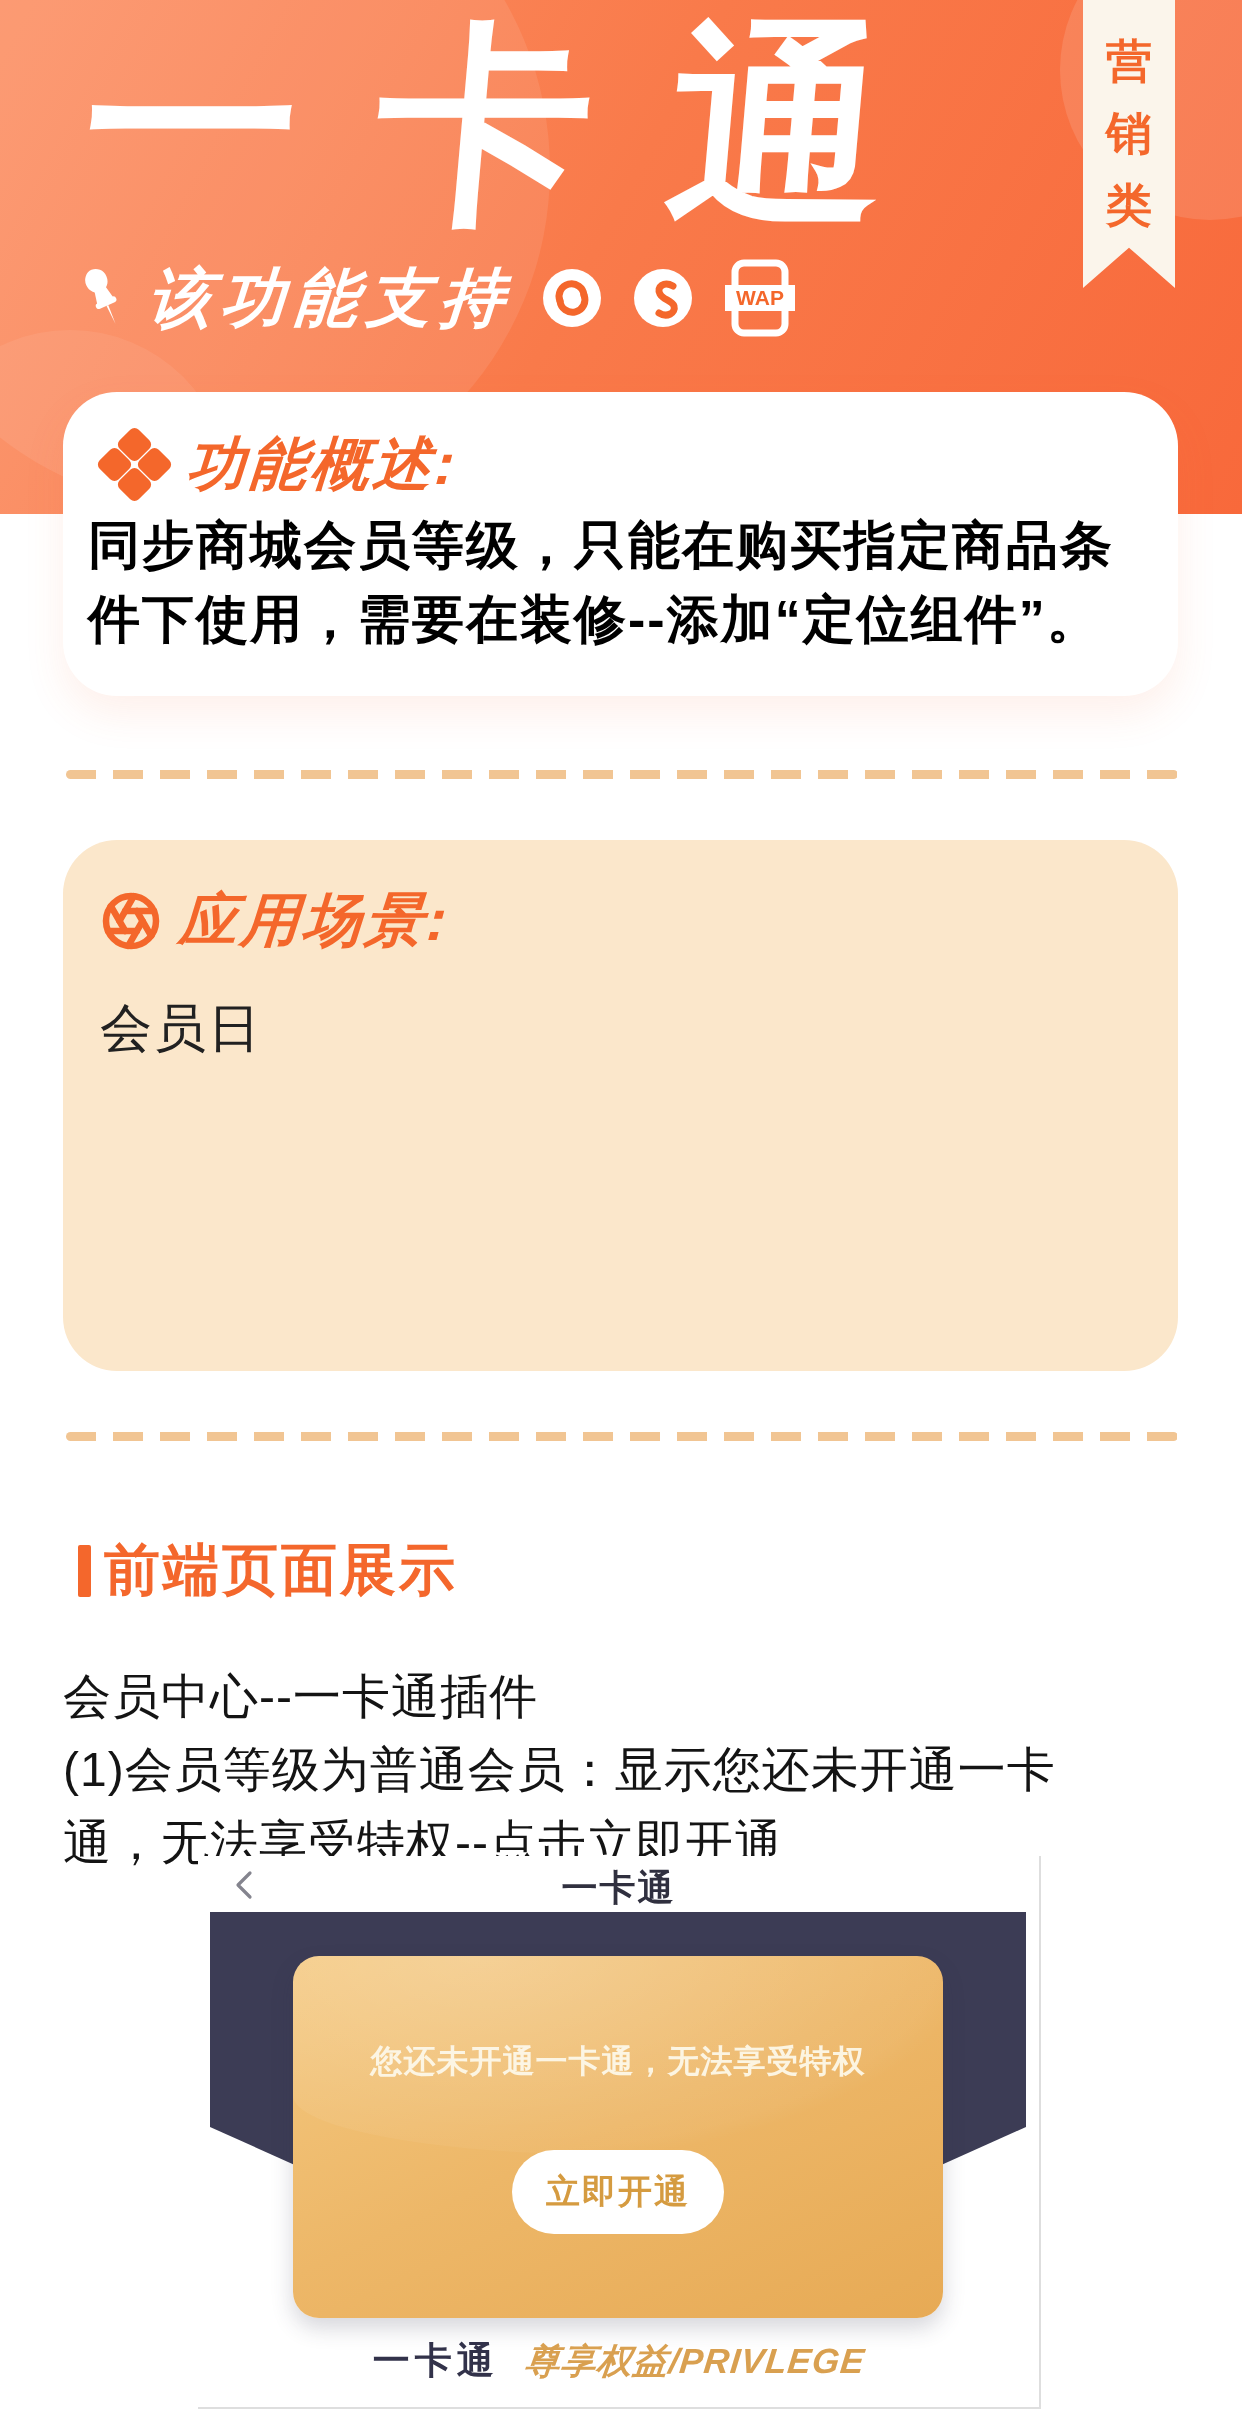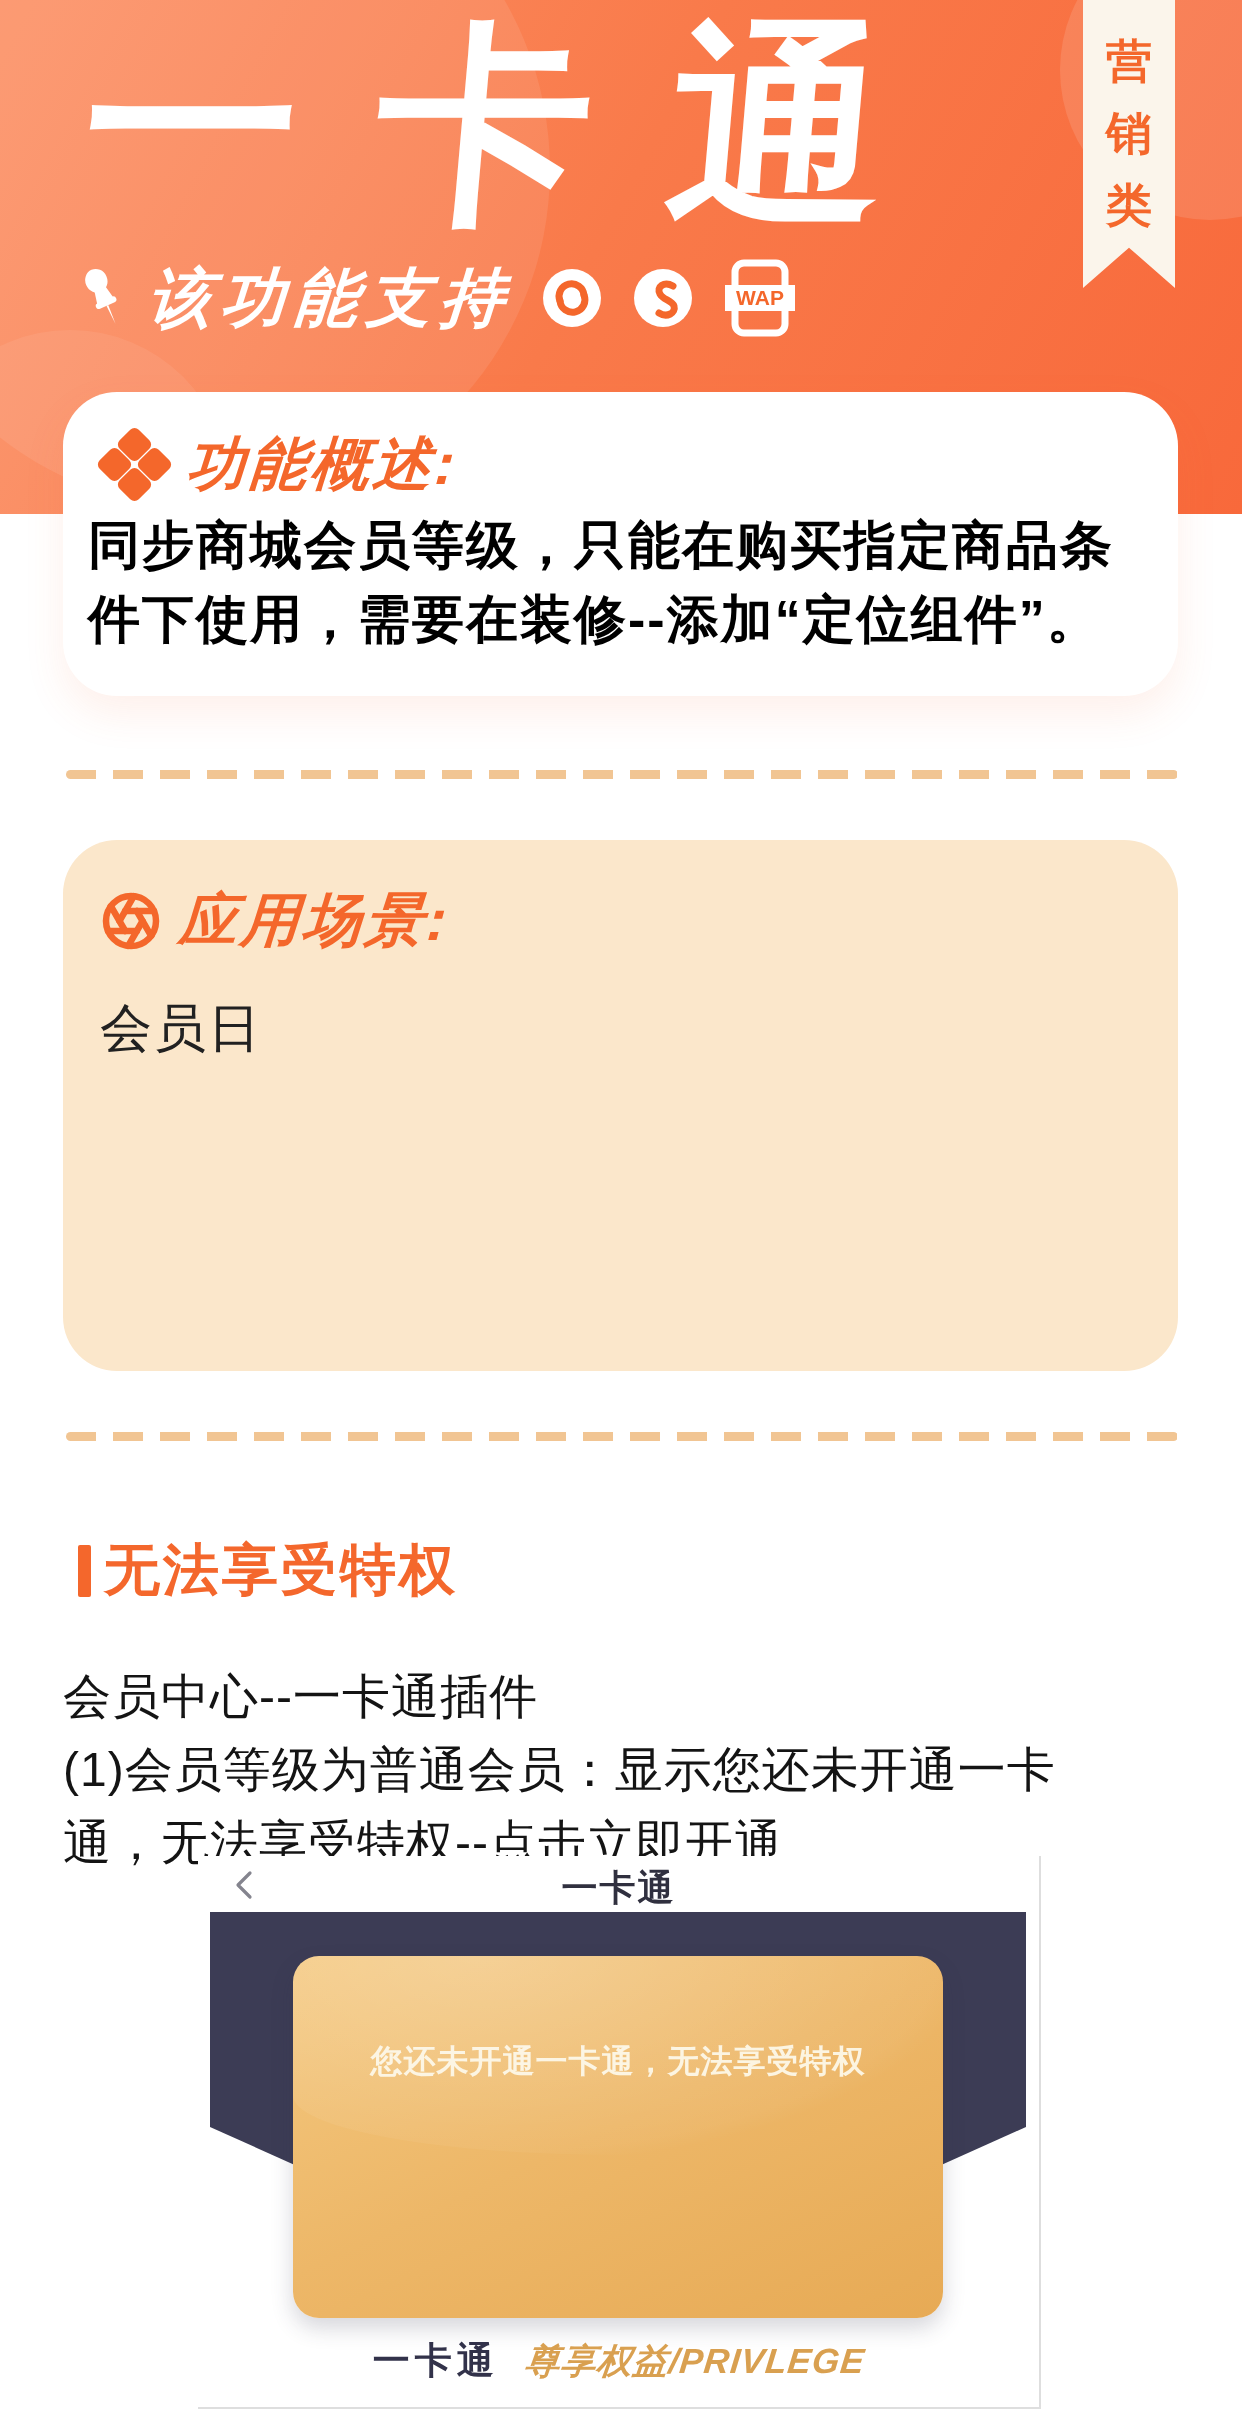--- a/index.html
+++ b/index.html
@@ -218,35 +218,38 @@
   </div>
   <div class="scenario-body">
     <div>会员日</div>
   </div>
 </div>
 
 <div class="dashed dashed-2"></div>
 
 <div class="section-heading">
   <div class="heading-bar"></div>
-  <span class="heading-text">无法享受特权</span>
+  <span class="heading-text">前端页面展示</span>
 </div>
 
 <div class="frontend-paragraph">会员中心--一卡通插件
 (1)会员等级为普通会员：显示您还未开通一卡通，无法享受特权--点击立即开通</div>
 
 <div class="phone">
   <svg class="back-chevron" viewBox="0 0 34 34">
     <polyline points="22,5 10,17 22,29" fill="none" stroke="#84848E" stroke-width="3.2" stroke-linecap="round" stroke-linejoin="round"></polyline>
   </svg>
   <div class="phone-nav-title">一卡通</div>
 
   <div class="navy-banner"></div>
 
   <div class="gold-card">
     <div class="gold-message">您还未开通一卡通，无法享受特权</div>
+    <div class="open-button">
+      <span>立即开通</span>
+    </div>
   </div>
 
   <div class="phone-footer">
     <span class="footer-brand">一卡通</span>
     <span class="footer-slogan">尊享权益/PRIVLEGE</span>
   </div>
 </div>
 
 </body></html>

